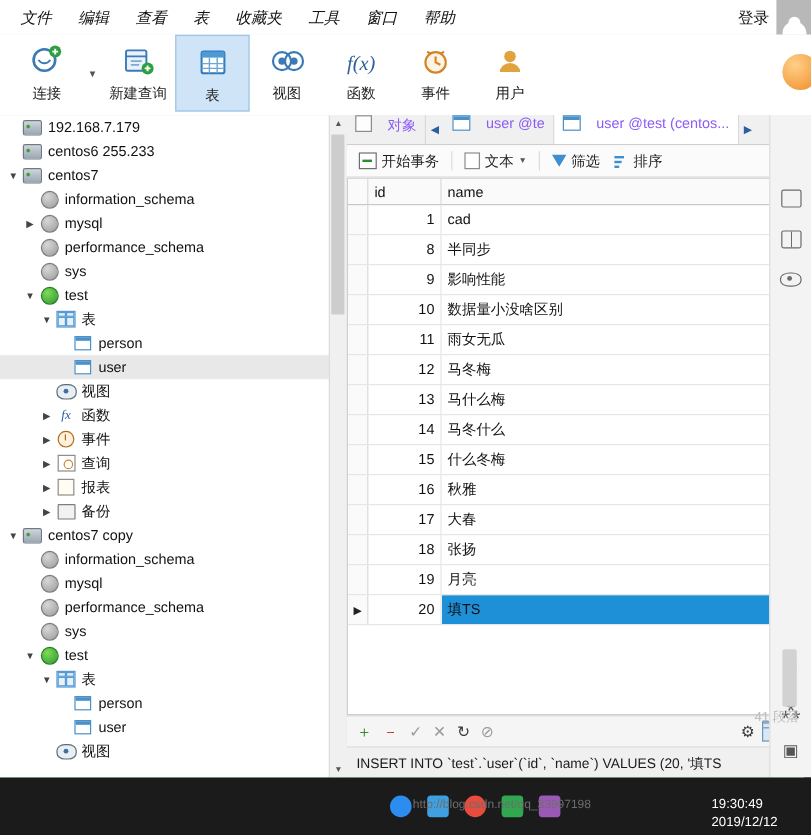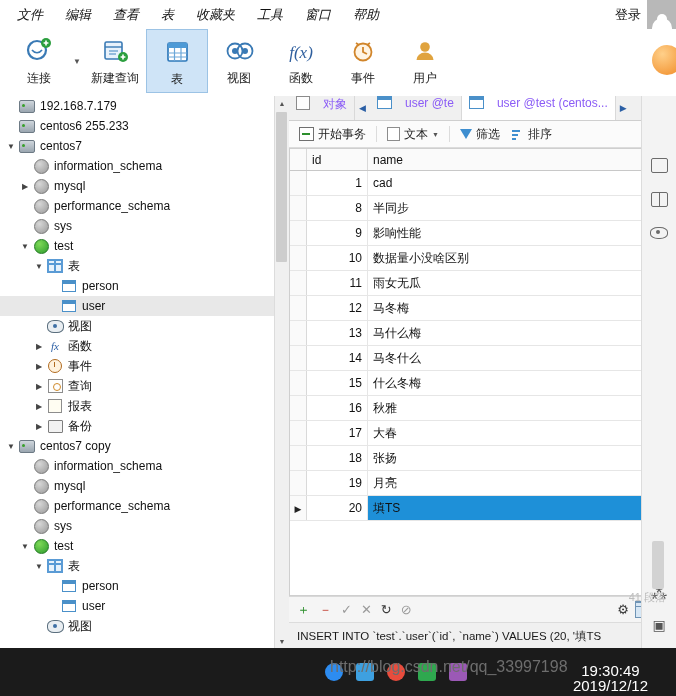--- a/index.html
+++ b/index.html
@@ -455,29 +455,29 @@
     width: 676px; height: 48px;
     display: flex; align-items: center;
   }
   .tb-icons {
     display: flex; align-items: center; gap: 13px;
     margin-left: 325px;
   }
   .tb-ico { width: 18px; height: 18px; border-radius: 3px; }
   .tb-clock {
     position: absolute; right: 28px; bottom: 3px;
-    text-align: center; color: #ffffff; font-size: 15px; line-height: 15px;
+    text-align: left; color: #ffffff; font-size: 11px; line-height: 15px;
   }
   .notify-bar {
     position: absolute; right: 0; bottom: 0;
     width: 6px; height: 48px; background: #1b1b1b;
   }
   .watermark {
-    position: absolute; left: 330px; bottom: 20px;
-    color: #6d6d6d; font-size: 16px;
+    position: absolute; left: 344px; bottom: 20px;
+    color: #6d6d6d; font-size: 10px;
     white-space: nowrap;
   }
   .wm-right {
     position: absolute; right: 10px; top: 590px;
     color: #bdbdbd; font-size: 11px;
   }
   .app-bottom-border {
     position: absolute; left: 0; top: 648px;
     width: 676px; height: 2px; background: #3cb44a;
   }

